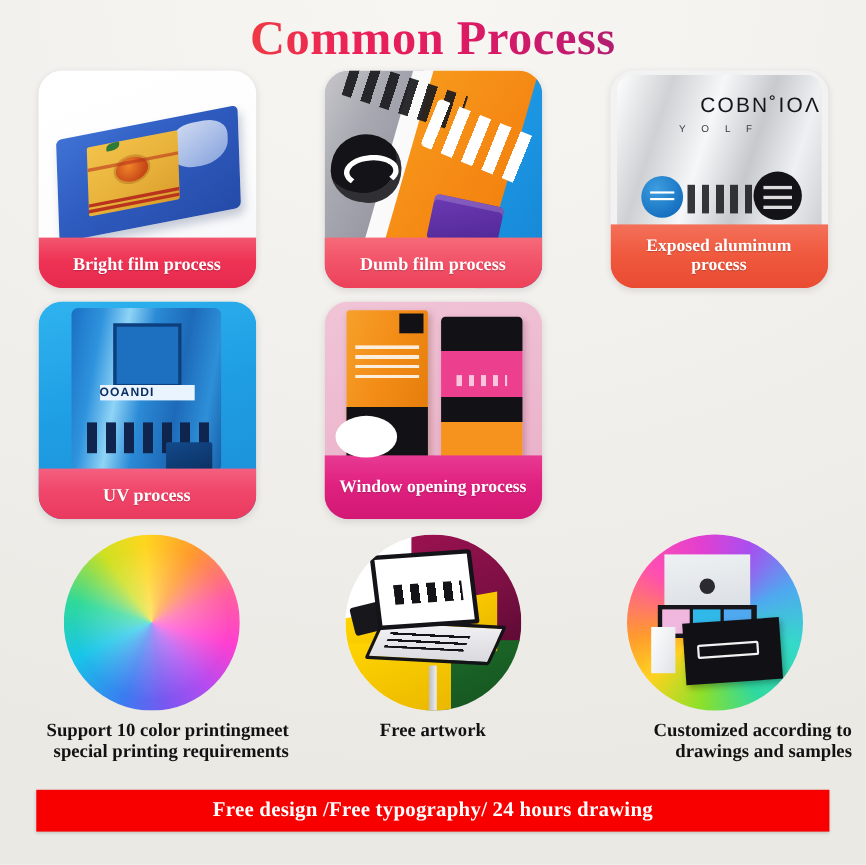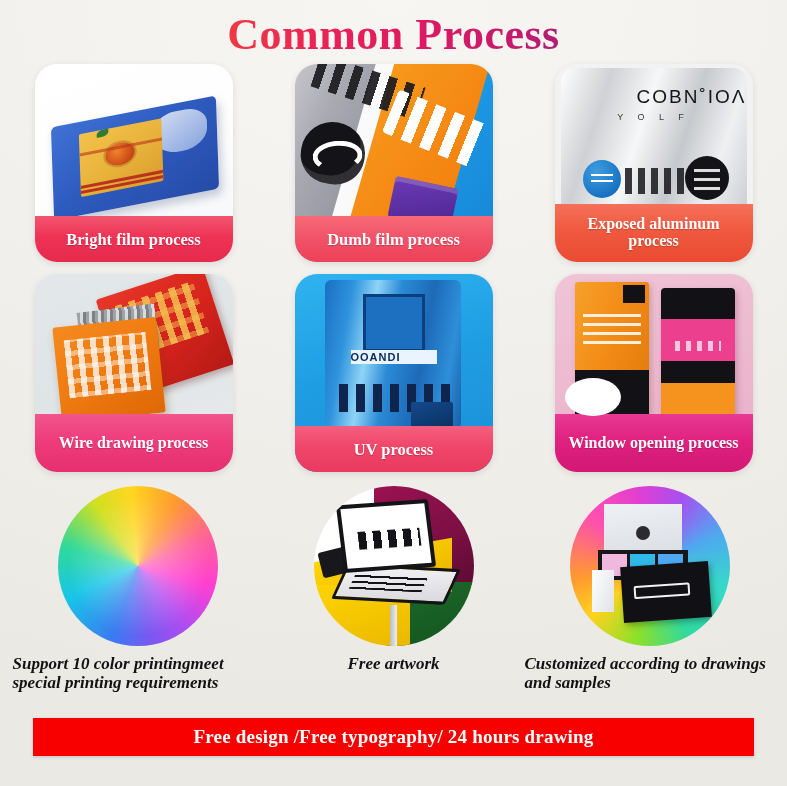--- a/index.html
+++ b/index.html
@@ -95,27 +95,26 @@
   .feat { display: flex; flex-direction: column; align-items: center; }
   .feat-circle {
     width: 160px; height: 160px;
     border-radius: 50%;
     overflow: hidden;
     position: relative;
     flex: none;
   }
   .feat-text {
     margin-top: 8px;
-    text-align: left;
+    text-align: right;
     font-weight: bold;
     font-size: 17px;
     line-height: 1.12;
     color: #121212;
     max-width: 250px;
-    font-style: italic;
   }
 
   
   .footer {
     position: absolute;
     left: 33px; right: 33px;
     bottom: 30px;
     height: 38px;
     background: #f90000;
     display: flex;
@@ -482,28 +481,20 @@
           <div class="brand">COBN˚IOΛ</div>
           <div class="sub">Y O L F</div>
           <div class="dot-blue"></div>
           <div class="midtext"></div>
           <div class="dot-black"></div>
         </div>
       </div>
       <div class="card-label two-line" style="background:linear-gradient(180deg,#f4705a 0%,#f05a3f 45%,#e94b32 100%);font-family:Liberation Serif, serif;">Exposed aluminum process</div>
     </div>
 
-    <div class="card">
-      <div class="card-photo ph-wire">
-        <div class="red"></div>
-        <div class="foil"></div>
-        <div class="orange"></div>
-      </div>
-      <div class="card-label two-line" style="background:linear-gradient(180deg,#f2558c 0%,#ee3d7a 45%,#e62f6e 100%);">Wire drawing process</div>
-    </div>
 
     <div class="card">
       <div class="card-photo ph-uv">
         <div class="tube">
           <div class="square"></div>
           <div class="brand">OOANDI</div>
           <div class="bigtext"></div>
           <div class="cap"></div>
         </div>
       </div>

